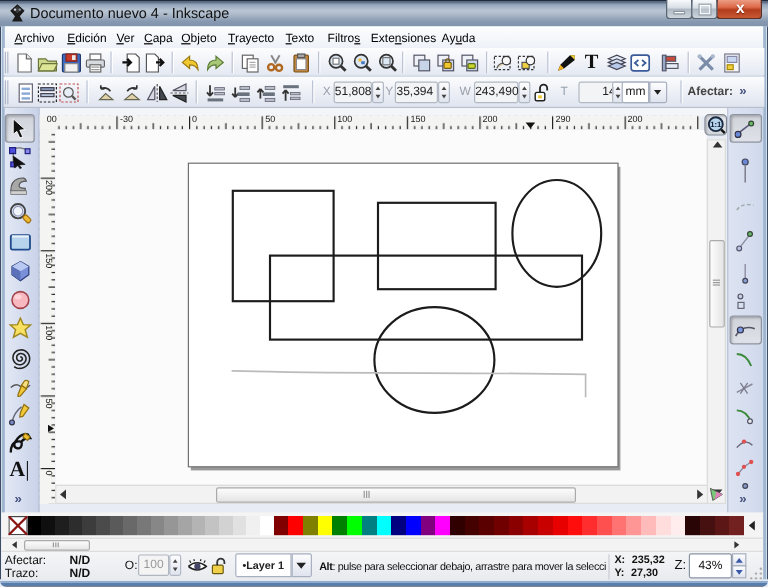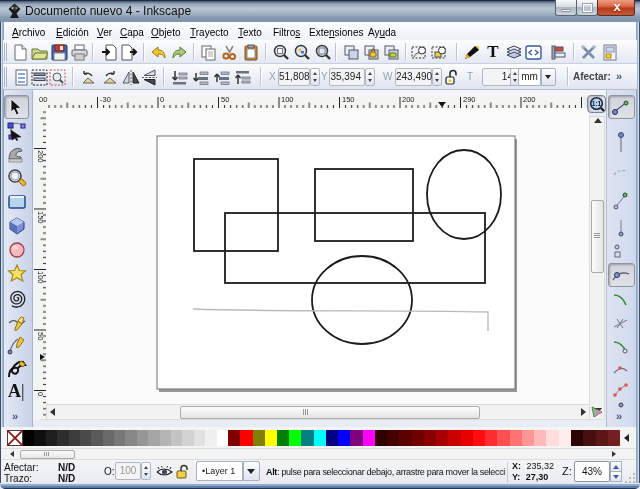--- a/index.html
+++ b/index.html
@@ -510,28 +510,28 @@
 <div class="spb" style="left:141px;top:462px;height:18px"></div>
 <svg class="abs" style="left:156px;top:465px" width="17" height="13">
     <path d="M1 7 Q8 1 16 7 Q8 13 1 7" fill="#fff" stroke="#222" stroke-width="1.2"></path>
     <circle cx="8.5" cy="7" r="2.6" fill="#446"></circle>
     <path d="M3 4 L2 2 M6 2.5 L5.5 1 M11 2.5 L11.5 1 M14 4 L15 2" stroke="#222"></path>
   </svg>
 <svg class="abs" style="left:176px;top:464px" width="14" height="16">
     <rect x="1" y="7" width="9" height="7" rx="1" fill="#f0d048" stroke="#6a5a10"></rect>
     <path d="M5 7 V4.5 a3 3 0 0 1 6 0 V6" fill="none" stroke="#333" stroke-width="1.5"></path>
   </svg>
-<div class="abs" style="left:196px;top:461px;width:47px;height:20px;background:#fff;border:1px solid #a8b0c0;border-radius:2px 0 0 2px;font-size:9px;font-weight:normal;color:#222;line-height:18px;padding-left:5px">•Layer 1</div>
+<div class="abs" style="left:196px;top:461px;width:47px;height:20px;background:#fff;border:1px solid #a8b0c0;border-radius:2px 0 0 2px;font-size:9px;font-weight:bold;color:#222;line-height:18px;padding-left:5px">•Layer 1</div>
 <div class="abs" style="left:243px;top:461px;width:17px;height:20px;background:linear-gradient(#fdfdfe,#dfe4ee);border:1px solid #a8b0c0;border-radius:0 2px 2px 0"></div>
 <div class="abs" style="left:247px;top:469px;border-left:4px solid transparent;border-right:4px solid transparent;border-top:5px solid #222"></div>
 <div class="abs" style="left:266px;top:467px;font-size:9px;letter-spacing:-0.32px;color:#111;width:240px;overflow:hidden;white-space:nowrap"><b>Alt</b>: pulse para seleccionar debajo, arrastre para mover la selecci</div>
 <div class="abs" style="left:507px;top:462px;width:1px;height:21px;background:#c8ccd4"></div>
 <div class="abs" style="left:512px;top:461px;font-size:9px;font-weight:bold;color:#111">X:</div>
 <div class="abs" style="left:512px;top:472px;font-size:9px;font-weight:bold;color:#111">Y:</div>
-<div class="abs" style="left:520px;top:461px;width:34px;font-size:9px;font-weight:normal;color:#111;text-align:right">235,32</div>
+<div class="abs" style="left:520px;top:461px;width:34px;font-size:9px;font-weight:bold;color:#111;text-align:right">235,32</div>
 <div class="abs" style="left:520px;top:472px;width:34px;font-size:9px;font-weight:bold;color:#111;text-align:center">27,30</div>
 <div class="abs" style="left:562px;top:465px;font-size:11px;color:#111">Z:</div>
 <div class="abs" style="left:574px;top:461px;width:36px;height:21px;background:#fff;border:1px solid #8a94a4;border-radius:2px;font-size:10px;color:#111;text-align:center;line-height:19px">43%</div>
 <div class="abs" style="left:610px;top:461px;width:12px;height:11px;background:linear-gradient(#fdfdfe,#dfe4ee);border:1px solid #a8b0c0"></div>
 <div class="abs" style="left:610px;top:471px;width:12px;height:11px;background:linear-gradient(#fdfdfe,#dfe4ee);border:1px solid #a8b0c0"></div>
 <div class="abs" style="left:613px;top:465px;border-left:3px solid transparent;border-right:3px solid transparent;border-bottom:4px solid #3a5aa8"></div>
 <div class="abs" style="left:613px;top:475px;border-left:3px solid transparent;border-right:3px solid transparent;border-top:4px solid #3a5aa8"></div>
 <svg class="abs" style="left:625px;top:472px" width="11" height="11">
     <g fill="#aaa">
       <circle cx="9" cy="2" r="1"></circle>

